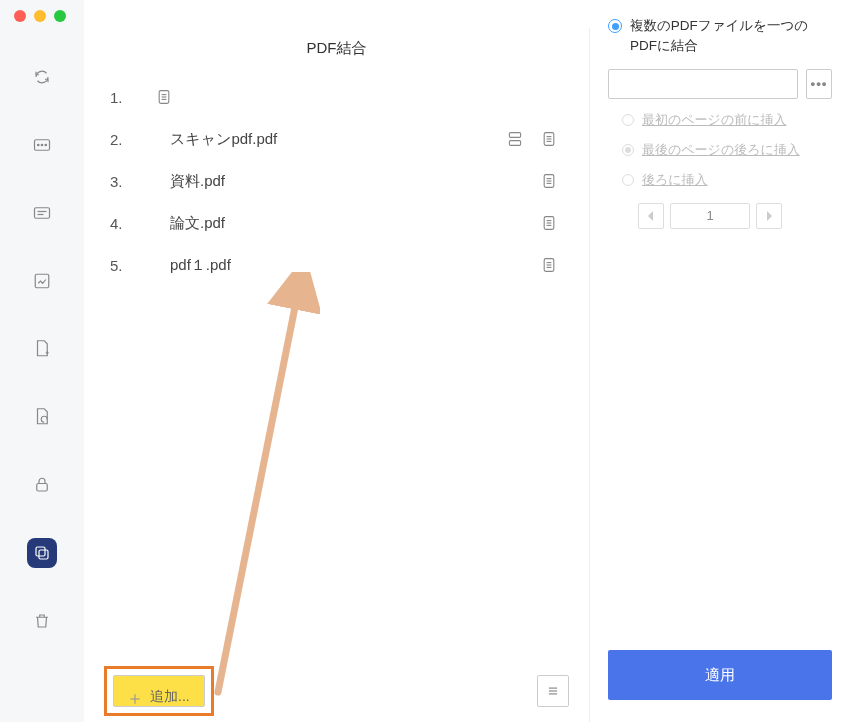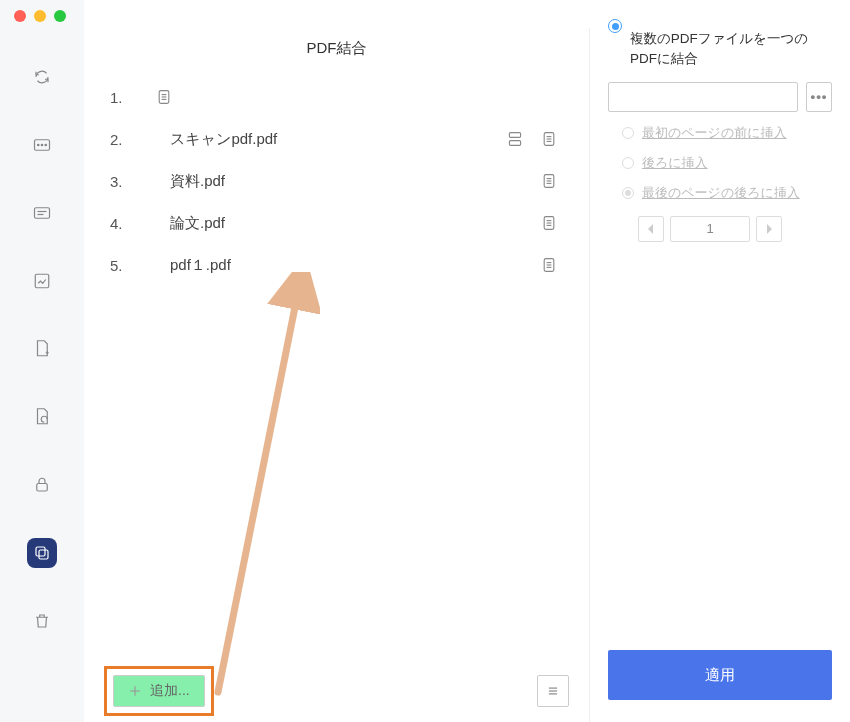--- a/index.html
+++ b/index.html
@@ -115,23 +115,23 @@
     height: 62px;
     display: flex;
     align-items: center;
     padding: 0 20px;
     gap: 10px;
   }
   .add-btn {
     height: 32px;
     padding: 0 14px;
     border: 1px solid #ccc;
-    background: #86efac;
-    display: flex;
-    align-items: center;
+    background: #fde047;
+    display: flex;
+    align-items: flex-end;
     gap: 8px;
     cursor: pointer;
     font-size: 14px;
     color: #666;
     border-radius: 2px;
   }
   .add-highlight {
     border: 3px solid #e87c2a;
     padding: 6px;
     display: inline-flex;
@@ -177,21 +177,21 @@
     align-items: center;
     justify-content: center;
   }
   .radio-dot.off { border-color: #ccc; }
   .radio-dot.selected::after {
     content: "";
     width: 7px; height: 7px;
     background: #409eff;
     border-radius: 50%;
   }
-  .radio-label { flex: 1; color: #333; margin-top: 13px; }
+  .radio-label { flex: 1; color: #333; }
   .sub-block {
     margin-top: 12px;
     display: flex;
     flex-direction: column;
     gap: 12px;
   }
   .path-row {
     display: flex;
     gap: 8px;
   }
@@ -480,27 +480,27 @@
 
     <div class="sub-block">
       <div class="path-row">
         <input class="path-input" value="" style="">
         <button class="path-btn">•••</button>
       </div>
       <div class="sub-radio">
         <div class="mark"></div>
         <span>最初のページの前に挿入</span>
       </div>
+      <div class="sub-radio dimsel">
+        <div class="mark"></div>
+        <span>最後のページの後ろに挿入</span>
+      </div>
       <div class="sub-radio">
         <div class="mark"></div>
         <span>後ろに挿入</span>
-      </div>
-      <div class="sub-radio dimsel">
-        <div class="mark"></div>
-        <span>最後のページの後ろに挿入</span>
       </div>
       <div class="page-stepper">
         <button class="step-btn">
           <svg width="8" height="10" viewBox="0 0 8 10" fill="#ccc">
               <polygon points="6,0 6,10 1,5"></polygon>
             </svg>
         </button>
         <input class="step-input" value="1" style="">
         <button class="step-btn">
           <svg width="8" height="10" viewBox="0 0 8 10" fill="#ccc">

